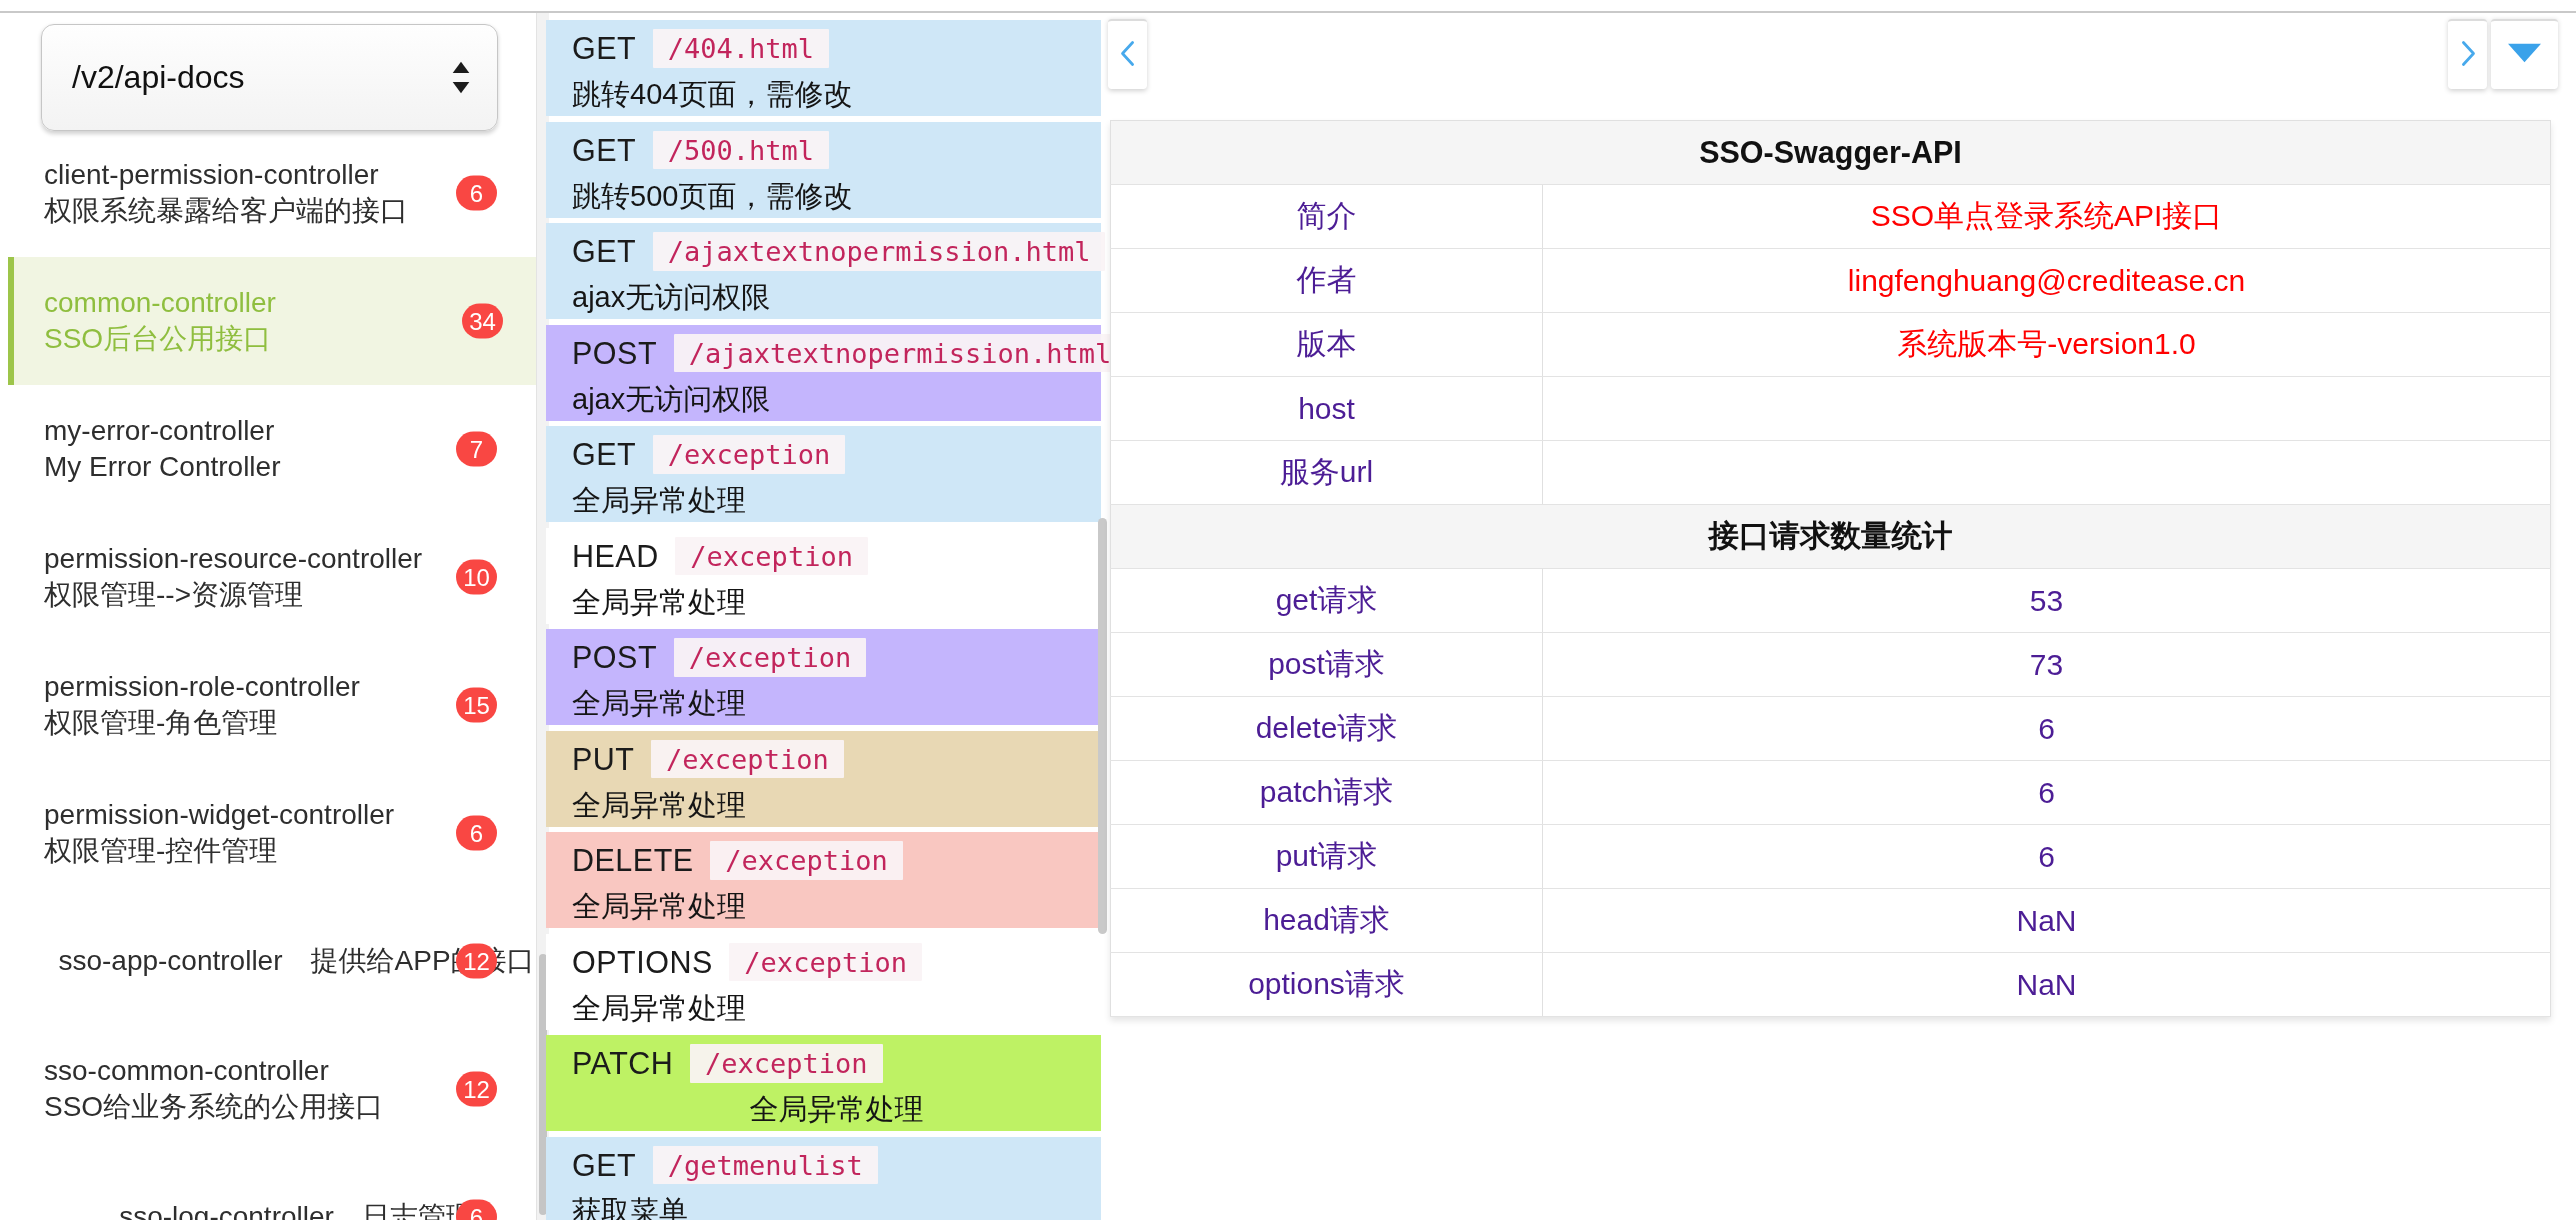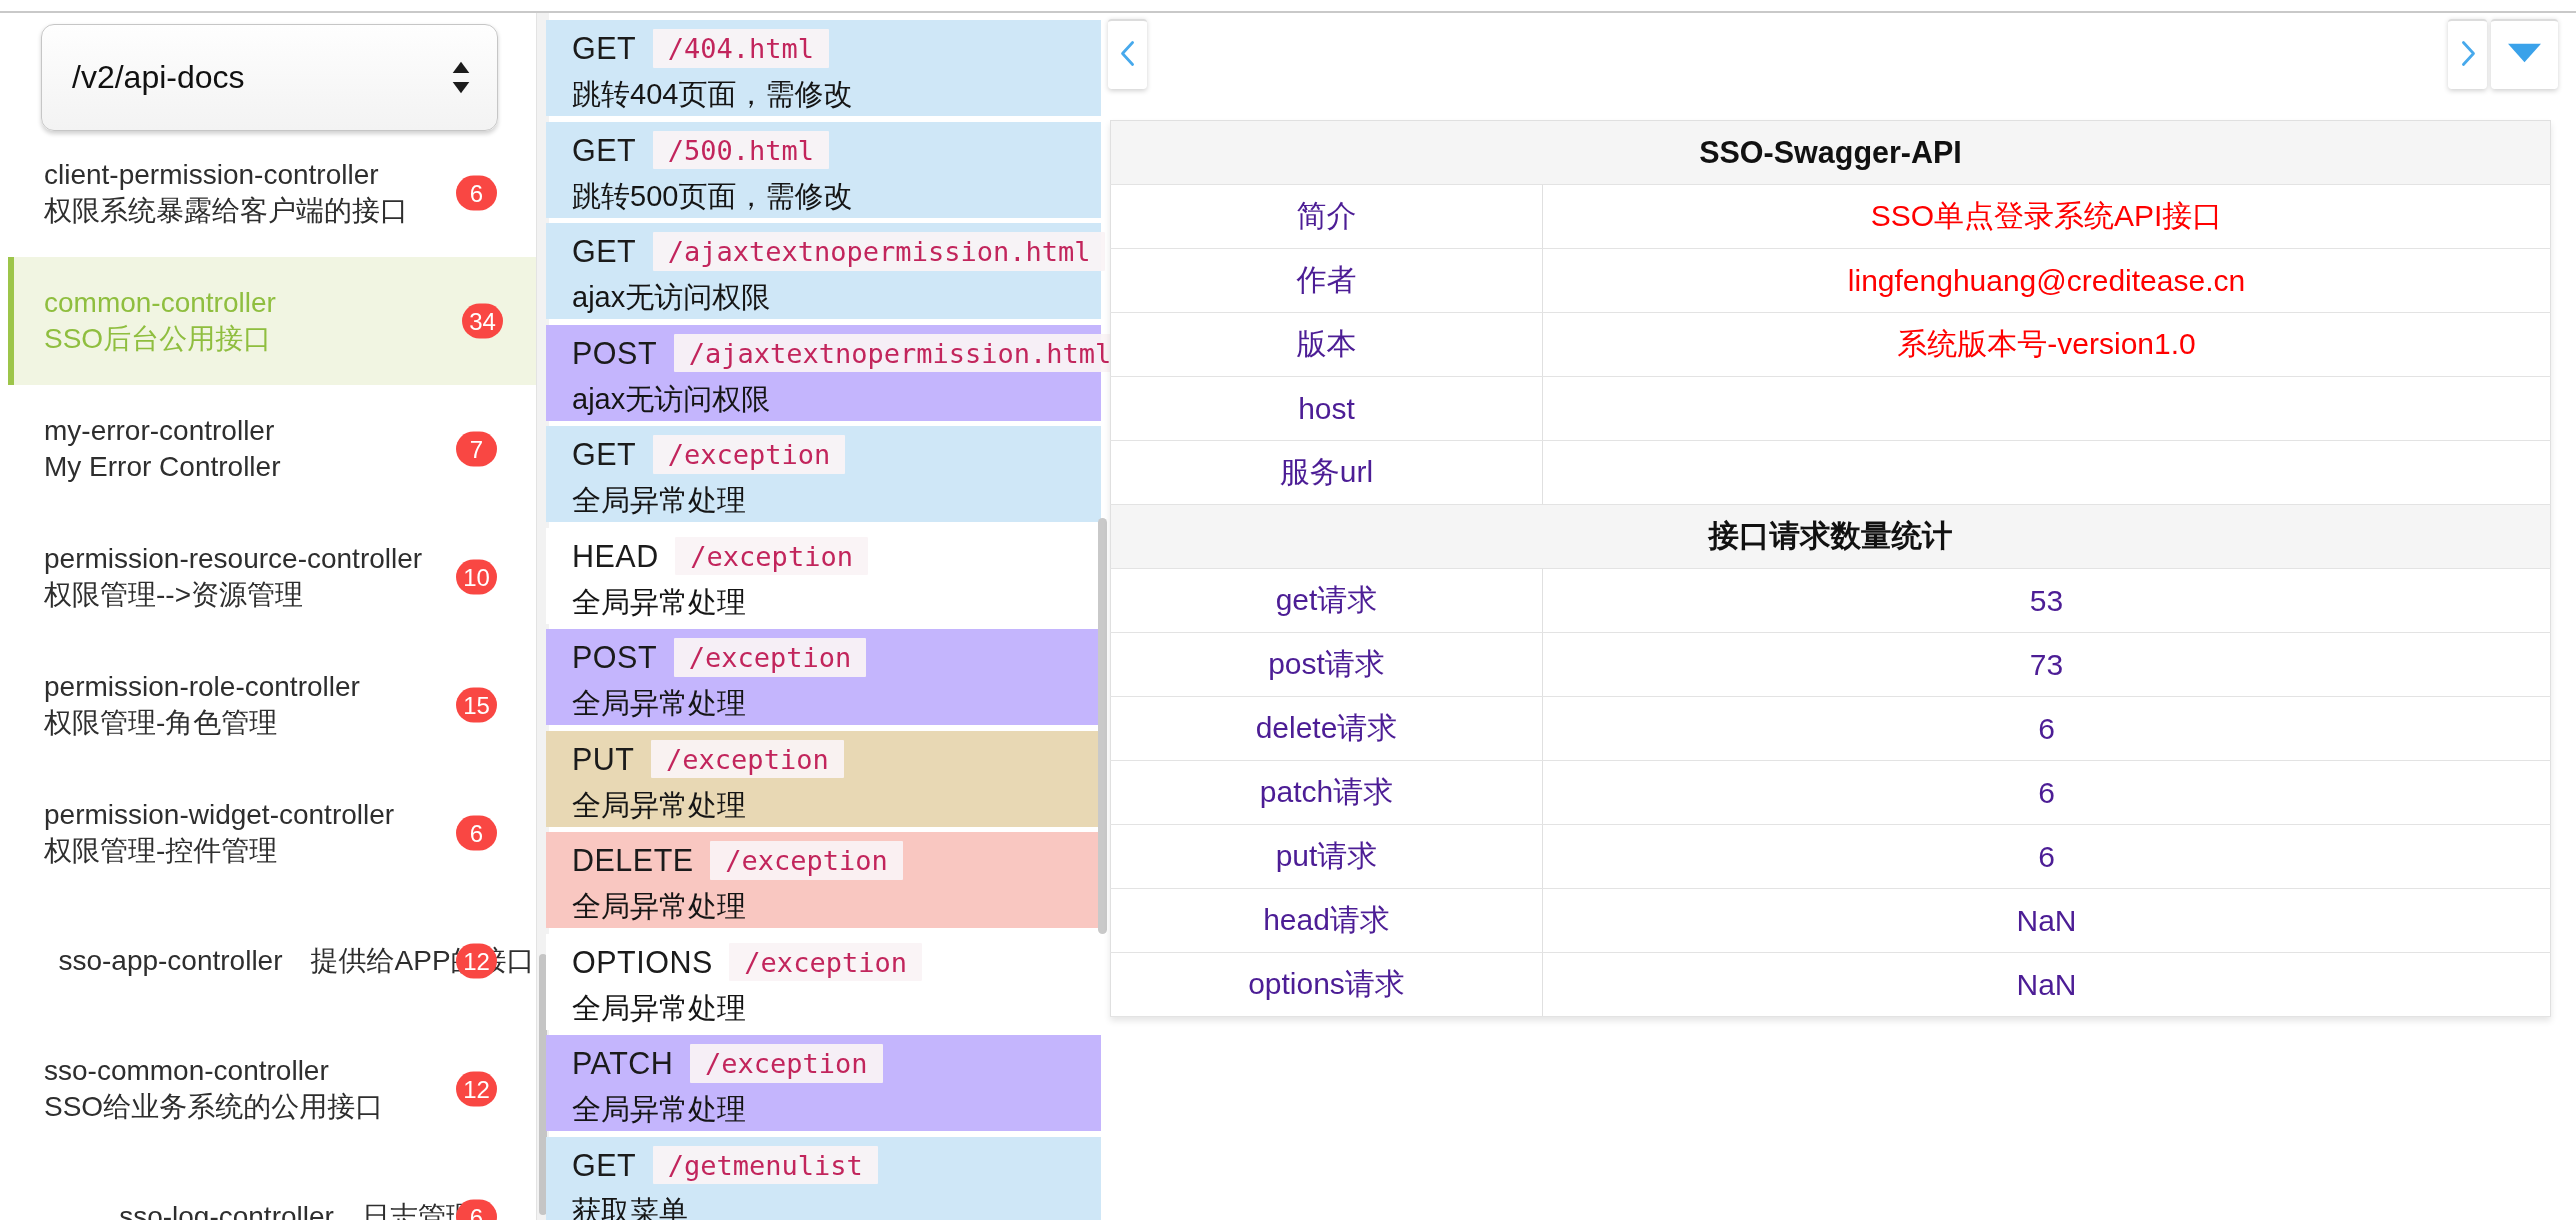--- a/index.html
+++ b/index.html
@@ -38,21 +38,21 @@
   .sb-track { position:absolute; left:528px; top:13px; width:13px; height:1208px; background:#f2f2f2; border-left:0.9px solid #e3e3e3; }
   .sb-thumb { position:absolute; left:531px; top:954px; width:8.3px; height:261px; border-radius:4.6px; background:#c5c5c5; }
 
   
   .ep-col { position:absolute; left:546px; top:20.3px; width:555px; }
   .ep-row { height:96px; margin-bottom:5.5px; box-sizing:border-box; padding:9.2px 0 0 26px; cursor:pointer; background:#fff; }
   .ep-row.bg-get    { background:#cfe7f7; }
   .ep-row.bg-post   { background:#c4b5fd; }
   .ep-row.bg-put    { background:#e8d8b4; }
   .ep-row.bg-delete { background:#f9c7c1; }
-  .ep-row.bg-patch  { background:#c4b5fd; }
+  .ep-row.bg-patch  { background:#bef264;text-align:center; }
   .ep-line1 { display:flex; align-items:center; gap:16.6px; }
   .ep-method { font-size:30.5px; font-weight:500; color:#1b1b1b; letter-spacing:0.5px; }
   .ep-path {
     font-family:"DejaVu Sans Mono","Liberation Mono",monospace; font-size:27px;
     color:#c2255c; background:rgba(250,243,245,0.93); padding:3.7px 15px; border-radius:1px;
   }
   .ep-desc { margin-top:7.4px; font-size:29px; color:#151515; }
   .ep-thumb { position:absolute; left:1098px; top:518px; width:9.2px; height:416px; background:#c9c9c9; border-radius:4.6px; }
 
   

